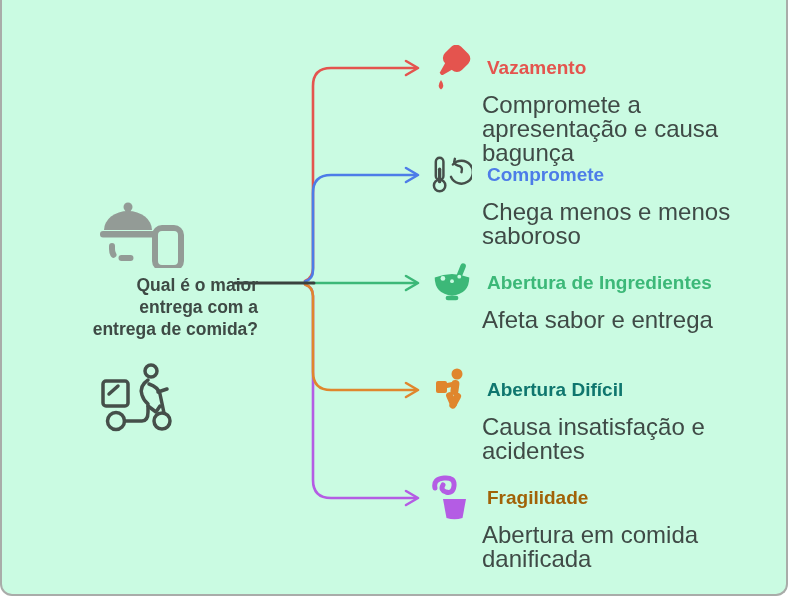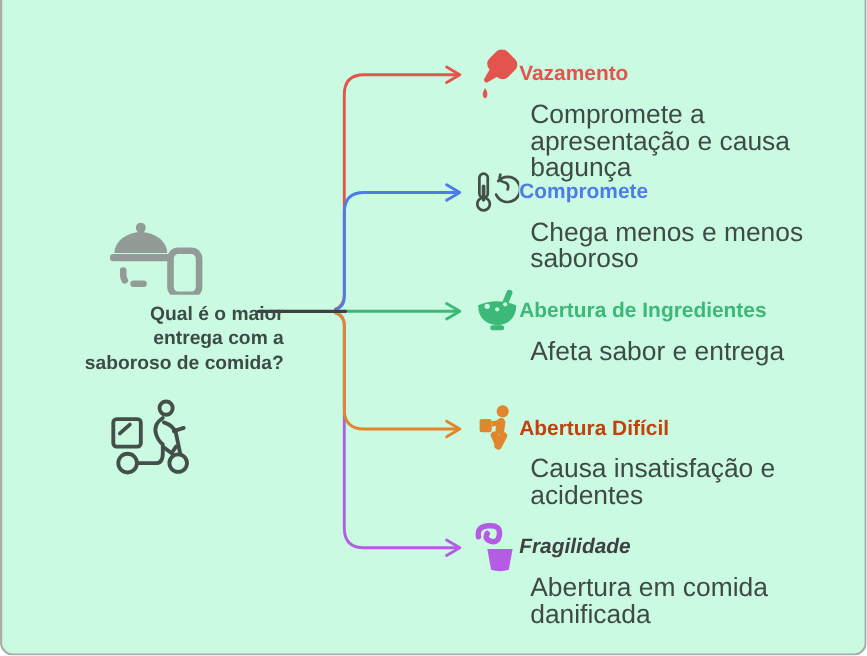--- a/index.html
+++ b/index.html
@@ -18,21 +18,21 @@
   .center-icon{position:absolute;}
   .cloche-phone{left:94px;top:202px;}
   .scooter{left:96px;top:362px;}
   .main-title{
     position:absolute;left:28px;top:274px;width:228px;
     text-align:center;font-weight:bold;font-size:17.5px;line-height:22px;
     color:#3e4a45;
   }
   .main-title span{display:block;text-align:right;}
   .branch{position:absolute;left:430px;width:330px;}
-  .branch-head{display:flex;align-items:center;gap:0;height:44px;}
+  .branch-head{display:flex;align-items:center;gap:15px;height:44px;}
   .branch-icon{width:40px;height:44px;display:flex;align-items:center;justify-content:center;flex:0 0 40px;}
   .branch-label{font-size:19px;font-weight:bold;white-space:nowrap;}
   .branch-desc{
     margin-left:50px;margin-top:3px;width:272px;
     font-size:24px;line-height:24px;color:#3f4a46;
   }
 </style>
 </head>
 <body>
 
@@ -77,21 +77,21 @@
         <rect x="4" y="29" width="56" height="6.5" rx="3"></rect>
       </g>
       <path d="M16 44 L16 47 Q16 56 25 56 L40 56" fill="none" stroke="currentColor" stroke-width="6" stroke-linecap="round" stroke-dasharray="9 9"></path>
       <rect x="59" y="26" width="26" height="40" rx="7" fill="none" stroke="currentColor" stroke-width="6"></rect>
     </svg>
   </div>
 
   <div class="main-title">
     <span>Qual é o maior</span>
     <span>entrega com a</span>
-    <span>saboroso de comida?</span>
+    <span>entrega de comida?</span>
   </div>
 
   <div class="center-icon scooter" style="color: rgb(69, 79, 74);">
     <svg width="84" height="72" viewBox="0 0 84 72" fill="none" stroke="currentColor" stroke-width="3.5" stroke-linecap="round" stroke-linejoin="round">
       <rect x="5" y="19" width="25" height="25" rx="3"></rect>
       <path d="M11 32 L20 24"></path>
       <circle cx="18" cy="59" r="8.5"></circle>
       <circle cx="64" cy="59" r="8"></circle>
       <path d="M26.5 59 L44 59 Q50 59 50 50 L50 44"></path>
       <circle cx="53" cy="9" r="6"></circle>
@@ -156,31 +156,31 @@
       <span class="branch-icon" style="color: rgb(224, 134, 45);">
         <svg width="38" height="44" viewBox="0 0 38 44" fill="currentColor">
           <circle cx="24" cy="6" r="5.5"></circle>
           <rect x="18" y="12" width="8" height="15" rx="4" transform="rotate(8 22 19)"></rect>
           <rect x="3" y="13" width="11" height="12" rx="2"></rect>
           <path d="M14 15 L19 14 L19 19 L14 20 Z"></path>
           <rect x="19" y="24" width="7" height="17" rx="3.5" transform="rotate(28 22 32)"></rect>
           <rect x="15" y="24" width="7" height="16" rx="3.5" transform="rotate(-24 18 32)"></rect>
         </svg>
       </span>
-      <span class="branch-label" style="color: #c2410c;">Abertura Difícil</span>
+      <span class="branch-label" style="color: #0f766e;">Abertura Difícil</span>
     </div>
     <div class="branch-desc">Causa insatisfação e acidentes</div>
   </div>
 
   <div class="branch" style="top:476px">
     <div class="branch-head">
       <span class="branch-icon" style="color: rgb(180, 92, 228);">
         <svg width="40" height="46" viewBox="0 0 40 46" fill="currentColor">
           <path d="M3 13 Q1 4 12 3 Q23 2 22 11 Q21 19 14 17 Q8 15 11 10" fill="none" stroke="currentColor" stroke-width="5" stroke-linecap="round"></path>
           <path d="M11 24 L34 24 L30.5 43 Q22.5 45.5 14.5 43 Z"></path>
         </svg>
       </span>
-      <span class="branch-label" style="color: #404040; font-style: italic;">Fragilidade</span>
+      <span class="branch-label" style="color: #a16207;">Fragilidade</span>
     </div>
     <div class="branch-desc">Abertura em comida danificada</div>
   </div>
 
 </div>
 
 </body></html>

